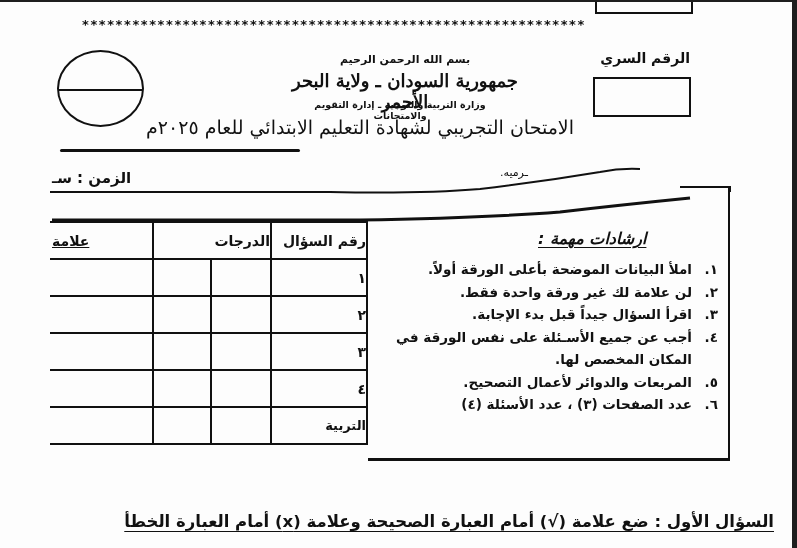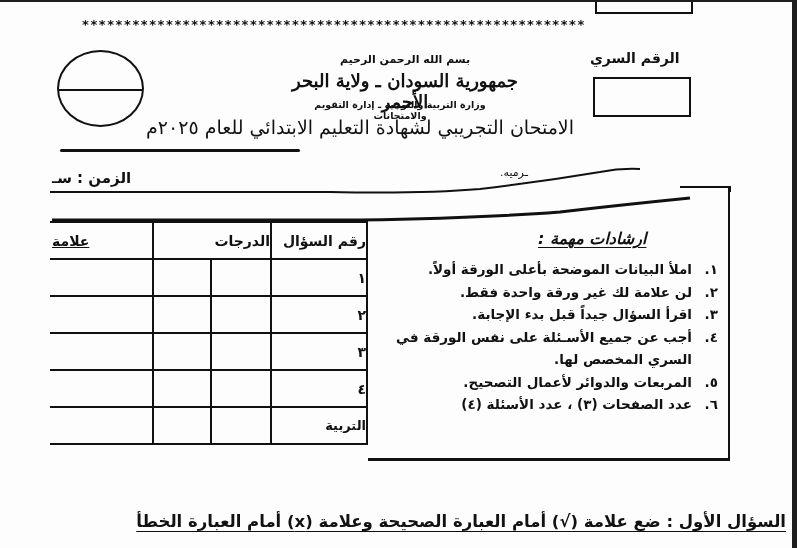--- a/index.html
+++ b/index.html
@@ -20,21 +20,21 @@
     }
     .stars.full { width: 600px; }
     .seal {
       position: absolute; left: 57px; top: 48px; width: 87px; height: 77px;
       border: 2px solid #111; border-radius: 50%;
     }
     .seal::after {
       content: ""; position: absolute; left: 0; right: 0; top: 37px; height: 2px; background: #111;
     }
     .secret-label {
-      position: absolute; left: 590px; top: 48px; width: 100px; text-align: left;
+      position: absolute; left: 590px; top: 48px; width: 100px; text-align: right;
       font-size: 14px; font-weight: bold; direction: rtl;
     }
     .secret-box {
       position: absolute; left: 593px; top: 75px; width: 98px; height: 40px;
       border: 2px solid #111;
     }
     .basmala {
       position: absolute; left: 300px; top: 51px; width: 210px; text-align: center;
       font-size: 11px; font-weight: bold; direction: rtl;
     }
@@ -83,21 +83,21 @@
       border: 2px solid #111; text-align: right; height: 37px; padding: 0;
     }
     table.grades th { height: 37px; font-weight: bold; }
     table.grades th.corr { border-left: none; text-decoration: underline; text-align: left; padding-left: 2px; }
     table.grades td.corr { border-left: none; border-right: 2px solid #111; }
     table.grades .qnum { width: 96px; }
     table.grades .grade-a { width: 60px; }
     table.grades .grade-b { width: 58px; }
     table.grades tr.total td { font-size: 13px; }
     .q1 {
-      position: absolute; left: 56px; top: 510px; width: 730px; text-align: right;
+      position: absolute; left: 44px; top: 510px; width: 730px; text-align: right;
       font-size: 16.5px; font-weight: bold; direction: rtl; white-space: nowrap;
       text-decoration: underline; text-underline-offset: 4px;
     }
   </style>
 </head>
 <body>
 
 <div class="page">
 
   <div class="top-box"></div>
@@ -122,21 +122,21 @@
     <path d="M52 218 L360 218 Q480 216 560 210 Q620 203 690 196" stroke="#111" stroke-width="3" fill="none"></path>
     <path d="M680 185 L730 185 L730 190" stroke="#111" stroke-width="2" fill="none"></path>
   </svg>
 
   <div class="instr-box"></div>
   <div class="instr-title">ارشادات مهمة :</div>
   <ul class="instr-list">
     <li><span class="num">١.</span><span>املأ البيانات الموضحة بأعلى الورقة أولاً.</span></li>
     <li><span class="num">٢.</span><span>لن علامة لك غير ورقة واحدة فقط.</span></li>
     <li><span class="num">٣.</span><span>اقرأ السؤال جيداً قبل بدء الإجابة.</span></li>
-    <li><span class="num">٤.</span><span>أجب عن جميع الأسـئلة على نفس الورقة في السري المخصص لها.</span></li>
+    <li><span class="num">٤.</span><span>أجب عن جميع الأسـئلة على نفس الورقة في المكان المخصص لها.</span></li>
     <li><span class="num">٥.</span><span>المربعات والدوائر لأعمال التصحيح.</span></li>
     <li><span class="num">٦.</span><span>عدد الصفحات (٣) ، عدد الأسئلة (٤)</span></li>
   </ul>
 
   <table class="grades">
     <thead>
       <tr>
         <th class="qnum">رقم السؤال</th>
         <th colspan="2">الدرجات</th>
         <th class="corr">علامة</th>

